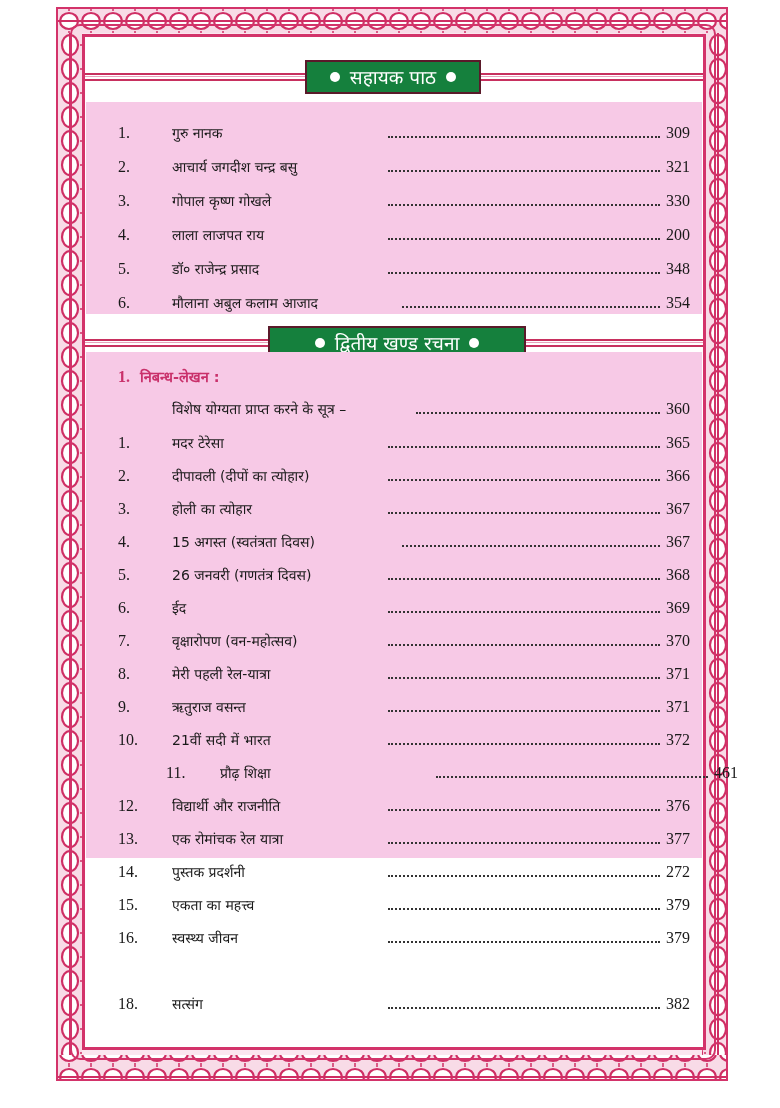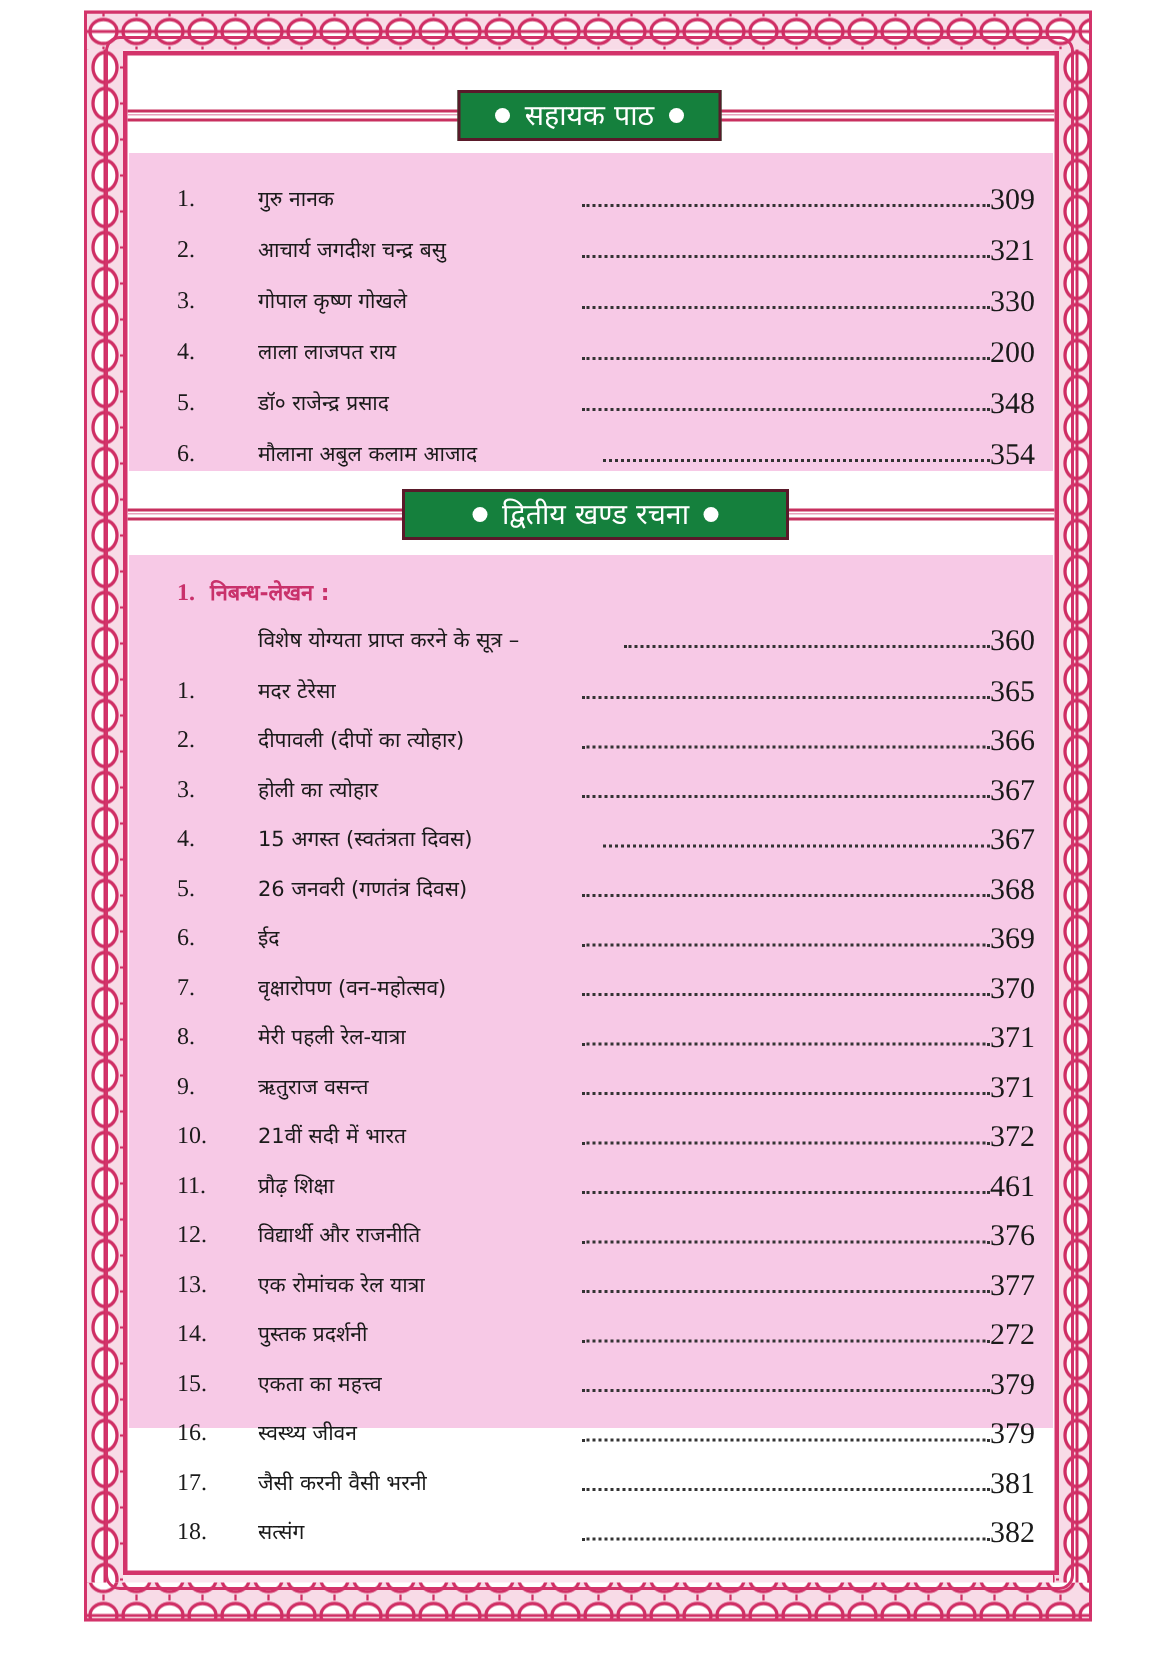--- a/index.html
+++ b/index.html
@@ -70,21 +70,21 @@
     font-family: "DejaVu Sans", sans-serif; font-size: 14px;
     white-space: nowrap;
   }
   .row .leader {
     position: absolute; left: 302px; right: 42px; top: 18px;
     border-bottom: 2px dotted #333;
     height: 2px;
   }
   .row .page {
     position: absolute; right: 12px; top: 0;
-    font-family: "Liberation Serif", serif; font-size: 20px;
+    font-family: "Liberation Serif", serif; font-size: 16px;
   }
   .row.long .leader { left: 316px; border-bottom-width: 2.5px; }
 
   .subhead {
     position: absolute; left: 32px;
     color: #c9316b;
     font-family: "DejaVu Sans", sans-serif; font-size: 14.5px; font-weight: bold;
   }
   .subhead .sh-num { font-family: "Liberation Serif", serif; font-size: 16px; margin-right: 10px; }
 </style>
@@ -166,21 +166,21 @@
 
 <div class="sec-header" style="top:324px;">
   <div class="rule"></div>
   <div class="badge" style="left:172px; width:258px;margin-left:11px;">
     <span class="dot"></span>
     <span>द्वितीय खण्ड रचना</span>
     <span class="dot"></span>
   </div>
 </div>
 
-<div class="panel" style="top:370px; height:582px;">
+<div class="panel" style="top:352px; height:506px;">
   <div class="subhead" style="top:14px;">
     <span class="sh-num">1.</span><span>निबन्ध-लेखन :</span>
   </div>
 
   <div class="row long" style="top:42px;">
     <span class="title">विशेष योग्यता प्राप्त करने के सूत्र –</span>
     <span class="leader" style="left:330px;"></span>
     <span class="page">360</span>
   </div>
 
@@ -237,21 +237,21 @@
     <span class="title">ऋतुराज वसन्त</span>
     <span class="leader"></span>
     <span class="page">371</span>
   </div>
   <div class="row" style="top:373px;text-align:center;">
     <span class="num">10.</span>
     <span class="title">21वीं सदी में भारत</span>
     <span class="leader"></span>
     <span class="page">372</span>
   </div>
-  <div class="row" style="top:406px;">
+  <div class="row" style="top:406px;margin-left:48px;">
     <span class="num">11.</span>
     <span class="title">प्रौढ़ शिक्षा</span>
     <span class="leader"></span>
     <span class="page">461</span>
   </div>
   <div class="row" style="top:439px;">
     <span class="num">12.</span>
     <span class="title">विद्यार्थी और राजनीति</span>
     <span class="leader"></span>
     <span class="page">376</span>
@@ -273,25 +273,19 @@
     <span class="title">एकता का महत्त्व</span>
     <span class="leader"></span>
     <span class="page">379</span>
   </div>
   <div class="row" style="top:571px;">
     <span class="num">16.</span>
     <span class="title">स्वस्थ्य जीवन</span>
     <span class="leader"></span>
     <span class="page">379</span>
   </div>
-  <div class="row" style="top:604px;">
-    <span class="num">17.</span>
-    <span class="title">जैसी करनी वैसी भरनी</span>
-    <span class="leader"></span>
-    <span class="page">381</span>
-  </div>
   <div class="row" style="top:637px;">
     <span class="num">18.</span>
     <span class="title">सत्संग</span>
     <span class="leader"></span>
     <span class="page">382</span>
   </div>
 </div>
 
 </body></html>

